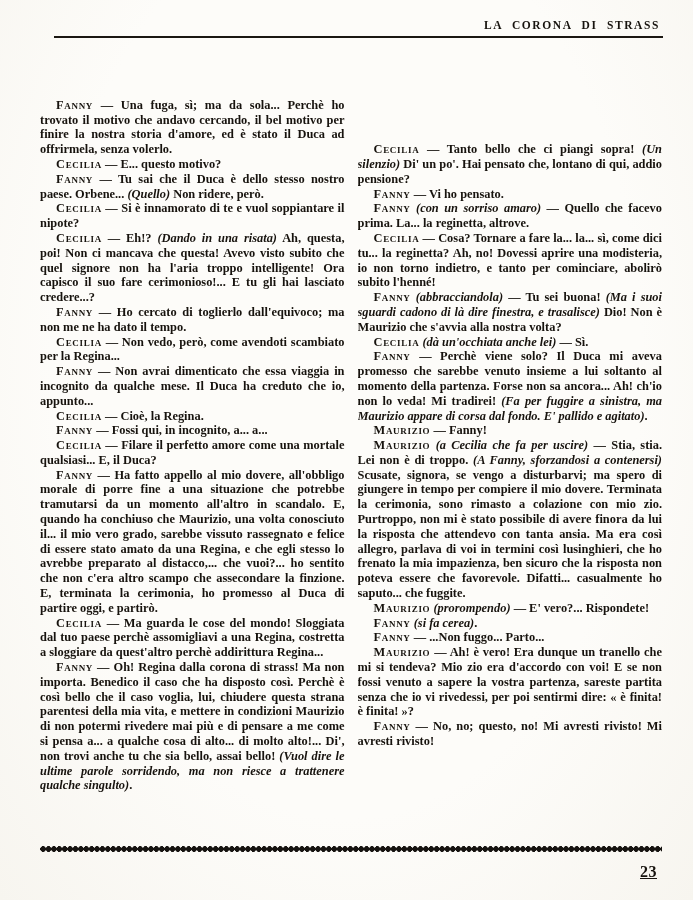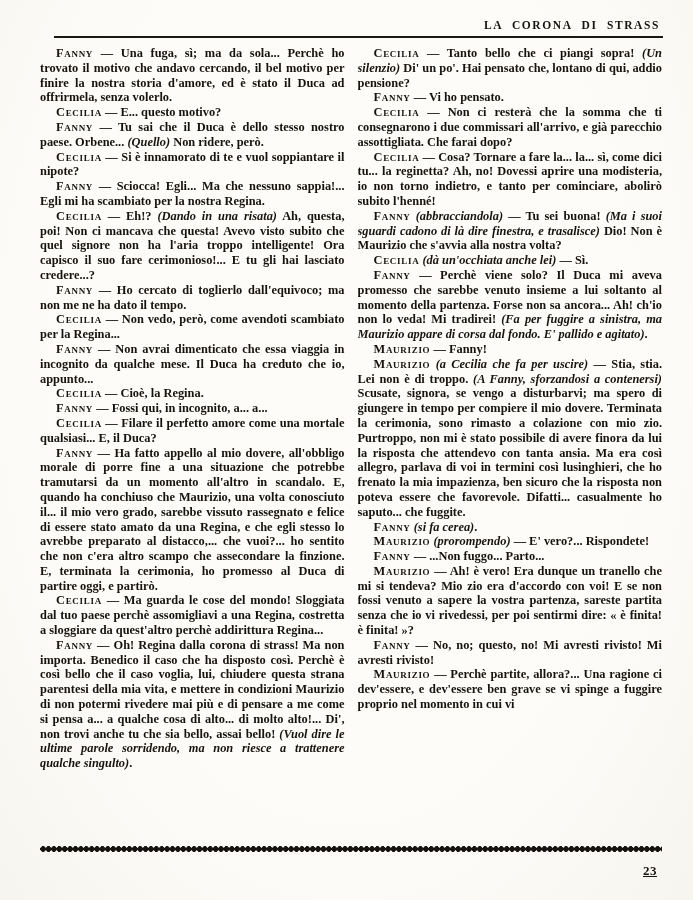--- a/index.html
+++ b/index.html
@@ -38,20 +38,21 @@
   }
   .columns {
     position: absolute;
     top: 46px;
     left: 40px;
     right: 31px;
     height: 799px;
     display: flex;
     gap: 13px;
     overflow: hidden;
+    align-items: center;
   }
   .col {
     flex: 1 1 0;
     text-align: justify;
     font-size: 12.4px;
     line-height: 14.8px;
     overflow: hidden;
   }
   .speech {
     margin: 0;
@@ -71,64 +72,62 @@
     right: 31px;
     height: 6px;
     background-image: radial-gradient(circle at 3px 3px, #161310 2.7px, rgba(0,0,0,0) 3px);
     background-size: 5.4px 6px;
     background-repeat: repeat-x;
   }
   .page-number {
     position: absolute;
     top: 863px;
     right: 36px;
-    font-size: 13px;
+    font-size: 16px;
     letter-spacing: 0.5px;
     text-decoration: underline;
   }
 </style>
 </head>
 <body>
 
 <div class="page">
   <div class="running-title">LA CORONA DI STRASS</div>
   <div class="header-rule"></div>
 
   <div class="columns">
     <div class="col" id="col-left">
         <p class="speech"><span class="speaker">Fanny</span> — Una fuga, sì; ma da sola... Perchè ho trovato il motivo che andavo cercando, il bel motivo per finire la nostra storia d'amore, ed è stato il Duca ad offrirmela, senza volerlo.</p>
         <p class="speech"><span class="speaker">Cecilia</span> — E... questo motivo?</p>
         <p class="speech"><span class="speaker">Fanny</span> — Tu sai che il Duca è dello stesso nostro paese. Orbene... <span class="stage">(Quello)</span> Non ridere, però.</p>
         <p class="speech"><span class="speaker">Cecilia</span> — Si è innamorato di te e vuol soppiantare il nipote?</p>
-        <p class="speech"><span class="speaker">Fanny</span> — Sciocca! Egli... Ma che nessuno sappia!... Egli mi ha scambiato per la nostra Regina.</p>
         <p class="speech"><span class="speaker">Cecilia</span> — Eh!? <span class="stage">(Dando in una risata)</span> Ah, questa, poi! Non ci mancava che questa! Avevo visto subito che quel signore non ha l'aria troppo intelligente! Ora capisco il suo fare cerimonioso!... E tu gli hai lasciato credere...?</p>
         <p class="speech"><span class="speaker">Fanny</span> — Ho cercato di toglierlo dall'equivoco; ma non me ne ha dato il tempo.</p>
         <p class="speech"><span class="speaker">Cecilia</span> — Non vedo, però, come avendoti scambiato per la Regina...</p>
         <p class="speech"><span class="speaker">Fanny</span> — Non avrai dimenticato che essa viaggia in incognito da qualche mese. Il Duca ha creduto che io, appunto...</p>
         <p class="speech"><span class="speaker">Cecilia</span> — Cioè, la Regina.</p>
         <p class="speech"><span class="speaker">Fanny</span> — Fossi qui, in incognito, a... a...</p>
         <p class="speech"><span class="speaker">Cecilia</span> — Filare il perfetto amore come una mortale qualsiasi... E, il Duca?</p>
         <p class="speech"><span class="speaker">Fanny</span> — Ha fatto appello al mio dovere, all'obbligo morale di porre fine a una situazione che potrebbe tramutarsi da un momento all'altro in scandalo. E, quando ha conchiuso che Maurizio, una volta conosciuto il... il mio vero grado, sarebbe vissuto rassegnato e felice di essere stato amato da una Regina, e che egli stesso lo avrebbe preparato al distacco,... che vuoi?... ho sentito che non c'era altro scampo che assecondare la finzione. E, terminata la cerimonia, ho promesso al Duca di partire oggi, e partirò.</p>
         <p class="speech"><span class="speaker">Cecilia</span> — Ma guarda le cose del mondo! Sloggiata dal tuo paese perchè assomigliavi a una Regina, costretta a sloggiare da quest'altro perchè addirittura Regina...</p>
         <p class="speech"><span class="speaker">Fanny</span> — Oh! Regina dalla corona di strass! Ma non importa. Benedico il caso che ha disposto così. Perchè è così bello che il caso voglia, lui, chiudere questa strana parentesi della mia vita, e mettere in condizioni Maurizio di non potermi rivedere mai più e di pensare a me come si pensa a... a qualche cosa di alto... di molto alto!... Di', non trovi anche tu che sia bello, assai bello! <span class="stage">(Vuol dire le ultime parole sorridendo, ma non riesce a trattenere qualche singulto)</span>.</p>
       </div>
     <div class="col" id="col-right">
         <p class="speech"><span class="speaker">Cecilia</span> — Tanto bello che ci piangi sopra! <span class="stage">(Un silenzio)</span> Di' un po'. Hai pensato che, lontano di qui, addio pensione?</p>
         <p class="speech"><span class="speaker">Fanny</span> — Vi ho pensato.</p>
-        <p class="speech"><span class="speaker">Cecilia</span> — Non ci resterà che la somma che ti consegnarono i due commissari all'arrivo, e già parecchio assottigliata. Che farai dopo?</p>
+        <p class="speech"><span class="speaker">Fanny</span> <span class="stage">(con un sorriso amaro)</span> — Quello che facevo prima. La... la reginetta, altrove.</p>
         <p class="speech"><span class="speaker">Cecilia</span> — Cosa? Tornare a fare la... la... sì, come dici tu... la reginetta? Ah, no! Dovessi aprire una modisteria, io non torno indietro, e tanto per cominciare, abolirò subito l'henné!</p>
         <p class="speech"><span class="speaker">Fanny</span> <span class="stage">(abbracciandola)</span> — Tu sei buona! <span class="stage">(Ma i suoi sguardi cadono di là dire finestra, e trasalisce)</span> Dio! Non è Maurizio che s'avvia alla nostra volta?</p>
         <p class="speech"><span class="speaker">Cecilia</span> <span class="stage">(dà un'occhiata anche lei)</span> — Sì.</p>
         <p class="speech"><span class="speaker">Fanny</span> — Perchè viene solo? Il Duca mi aveva promesso che sarebbe venuto insieme a lui soltanto al momento della partenza. Forse non sa ancora... Ah! ch'io non lo veda! Mi tradirei! <span class="stage">(Fa per fuggire a sinistra, ma Maurizio appare di corsa dal fondo. E' pallido e agitato)</span>.</p>
         <p class="speech"><span class="speaker">Maurizio</span> — Fanny!</p>
         <p class="speech"><span class="speaker">Maurizio</span> <span class="stage">(a Cecilia che fa per uscire)</span> — Stia, stia. Lei non è di troppo. <span class="stage">(A Fanny, sforzandosi a contenersi)</span> Scusate, signora, se vengo a disturbarvi; ma spero di giungere in tempo per compiere il mio dovere. Terminata la cerimonia, sono rimasto a colazione con mio zio. Purtroppo, non mi è stato possibile di avere finora da lui la risposta che attendevo con tanta ansia. Ma era così allegro, parlava di voi in termini così lusinghieri, che ho frenato la mia impazienza, ben sicuro che la risposta non poteva essere che favorevole. Difatti... casualmente ho saputo... che fuggite.</p>
+        <p class="speech"><span class="speaker">Maurizio</span> <span class="stage">(prorompendo)</span> — E' vero?... Rispondete!</p>
         <p class="speech"><span class="speaker">Fanny</span> <span class="stage">(si fa cerea)</span>.</p>
-        <p class="speech"><span class="speaker">Maurizio</span> <span class="stage">(prorompendo)</span> — E' vero?... Rispondete!</p>
         <p class="speech"><span class="speaker">Fanny</span> — ...Non fuggo... Parto...</p>
         <p class="speech"><span class="speaker">Maurizio</span> — Ah! è vero! Era dunque un tranello che mi si tendeva? Mio zio era d'accordo con voi! E se non fossi venuto a sapere la vostra partenza, sareste partita senza che io vi rivedessi, per poi sentirmi dire: « è finita! è finita! »?</p>
         <p class="speech"><span class="speaker">Fanny</span> — No, no; questo, no! Mi avresti rivisto! Mi avresti rivisto!</p>
-        <p class="speech"><span class="speaker">Maurizio</span> — Perchè partite, allora?... Una ragione ci dev'essere, e dev'essere ben grave se vi spinge a fuggire proprio nel momento in cui vi</p>
       </div>
   </div>
 
   <div class="bottom-rule"></div>
   <div class="page-number">23</div>
 </div>
 
 </body></html>

